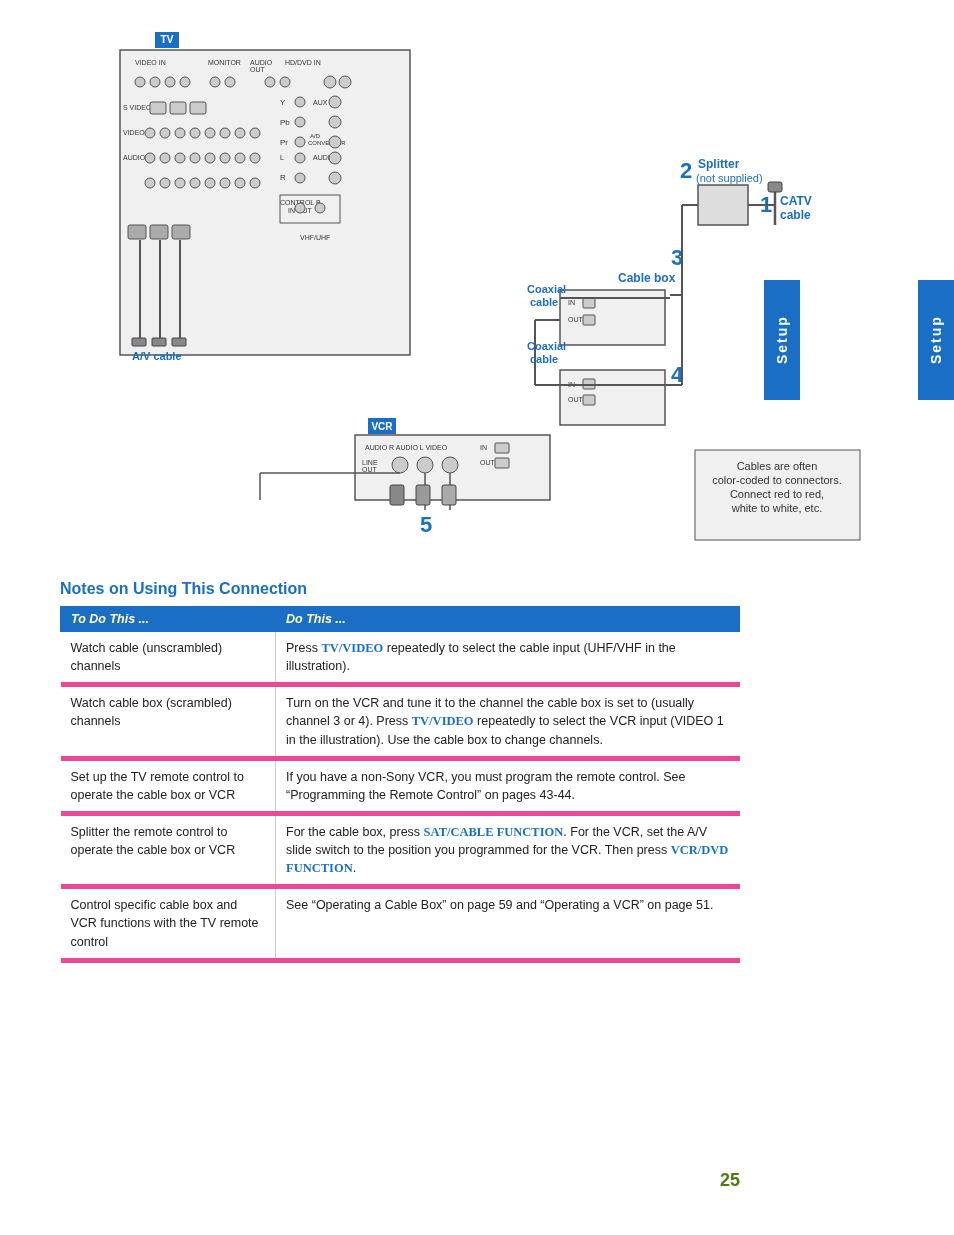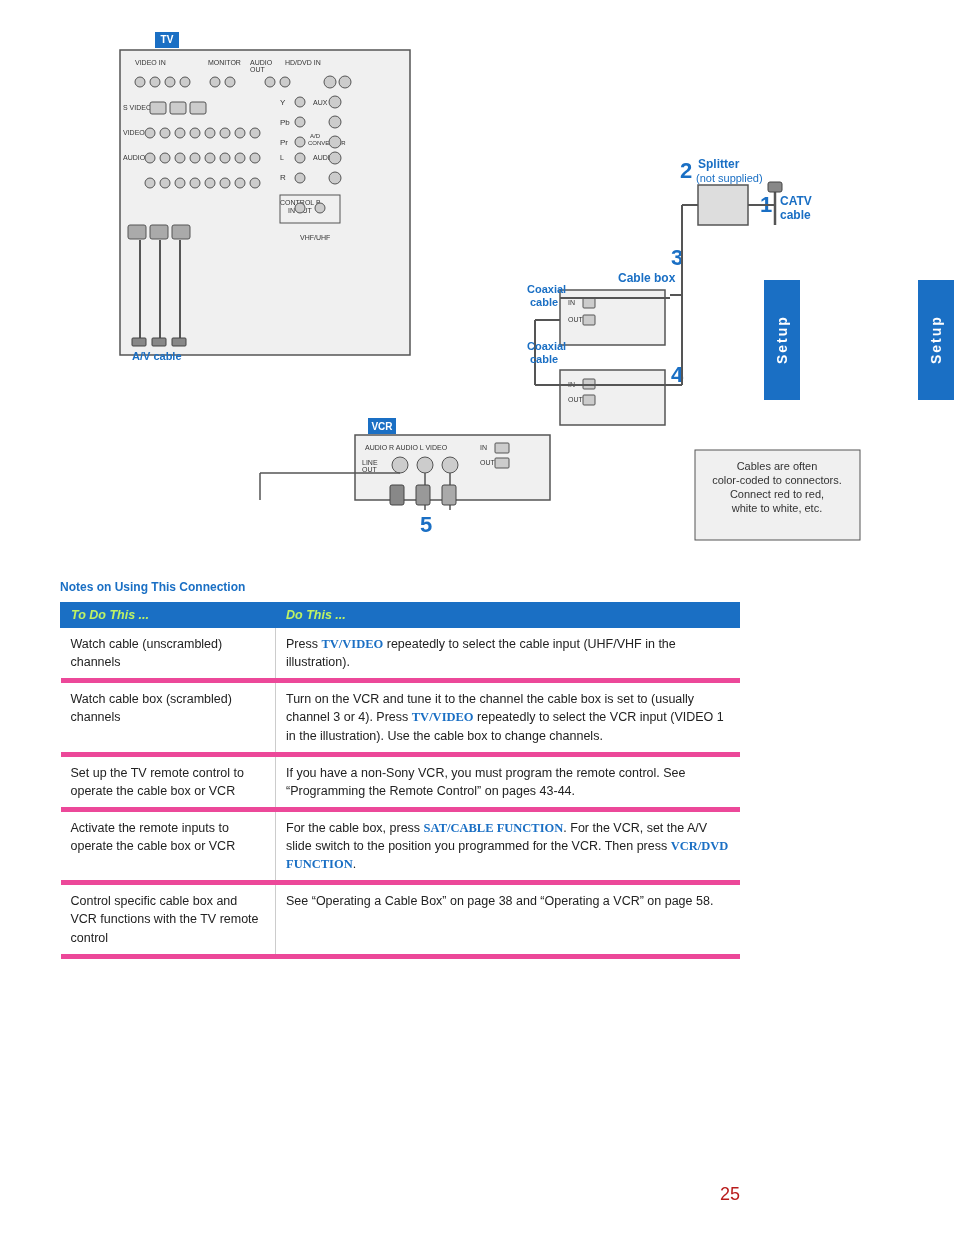--- a/index.html
+++ b/index.html
@@ -37,36 +37,36 @@
       letter-spacing: 2px;
       height: 120px;
       display: flex;
       align-items: center;
       justify-content: center;
     }
 
     
     .notes-title {
       color: #1a6fc4;
-      font-size: 12px;
+      font-size: 16px;
       font-weight: bold;
       margin-bottom: 8px;
       margin-top: 10px;
     }
 
     
     .info-table {
       width: 100%;
       border-collapse: collapse;
       font-size: 12.5px;
     }
 
     .info-table thead tr {
       background: #1a6fc4;
-      color: #bef264;
+      color: #fef9c3;
     }
 
     .info-table thead th {
       padding: 5px 10px;
       text-align: left;
       font-style: italic;
       font-weight: bold;
       border: 1px solid #1a6fc4;
     }
 
@@ -87,25 +87,25 @@
 
     .blue-text {
       color: #1a6fc4;
       font-weight: bold;
       font-family: Liberation Serif, serif;
     }
 
     
     .page-number {
       position: absolute;
-      bottom: 30px;
+      bottom: 44px;
       right: 60px;
       font-size: 18px;
-      font-weight: normal;
-      color: #b91c1c;
+      font-weight: bold;
+      color: #4d7c0f;
     }
 
     
     .diagram-svg {
       position: absolute;
       left: 0;
       top: 0;
       width: 840px;
       height: 540px;
     }
@@ -334,26 +334,26 @@
         </tr>
         <tr>
           <td>Watch cable box (scrambled) channels</td>
           <td>Turn on the VCR and tune it to the channel the cable box is set to (usually channel 3 or 4). Press <span class="blue-text">TV/VIDEO</span> repeatedly to select the VCR input (VIDEO 1 in the illustration). Use the cable box to change channels.</td>
         </tr>
         <tr>
           <td>Set up the TV remote control to operate the cable box or VCR</td>
           <td>If you have a non-Sony VCR, you must program the remote control. See “Programming the Remote Control” on pages 43-44.</td>
         </tr>
         <tr>
-          <td>Activate the remote inputs to operate the cable box or VCR</td>
+          <td>Splitter the remote control to operate the cable box or VCR</td>
           <td>For the cable box, press <span class="blue-text">SAT/CABLE FUNCTION</span>. For the VCR, set the A/V slide switch to the position you programmed for the VCR. Then press <span class="blue-text">VCR/DVD FUNCTION</span>.</td>
         </tr>
         <tr>
           <td>Control specific cable box and VCR functions with the TV remote control</td>
-          <td>See “Operating a Cable Box” on page 38 and “Operating a VCR” on page 58.</td>
+          <td>See “Operating a Cable Box” on page 59 and “Operating a VCR” on page 51.</td>
         </tr>
       </tbody>
   </table>
 
   <div class="page-number">25</div>
 
 </div>
 
 <div style="position:fixed; right:0; top:280px; width:36px; background:#1a6fc4; color:#fff; font-size:14px; font-weight:bold; writing-mode:vertical-rl; transform:rotate(180deg); padding:18px 8px; letter-spacing:2px; height:120px; display:flex; align-items:center; justify-content:center; z-index:10;">
   <span>Setup</span>

